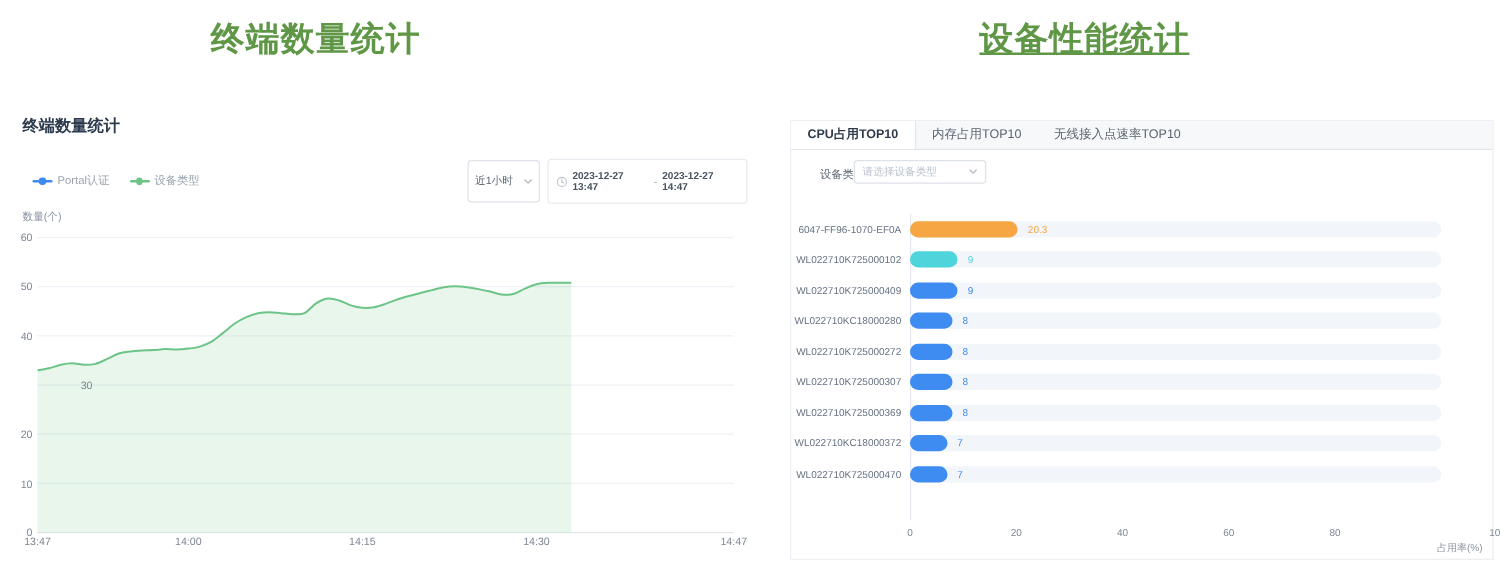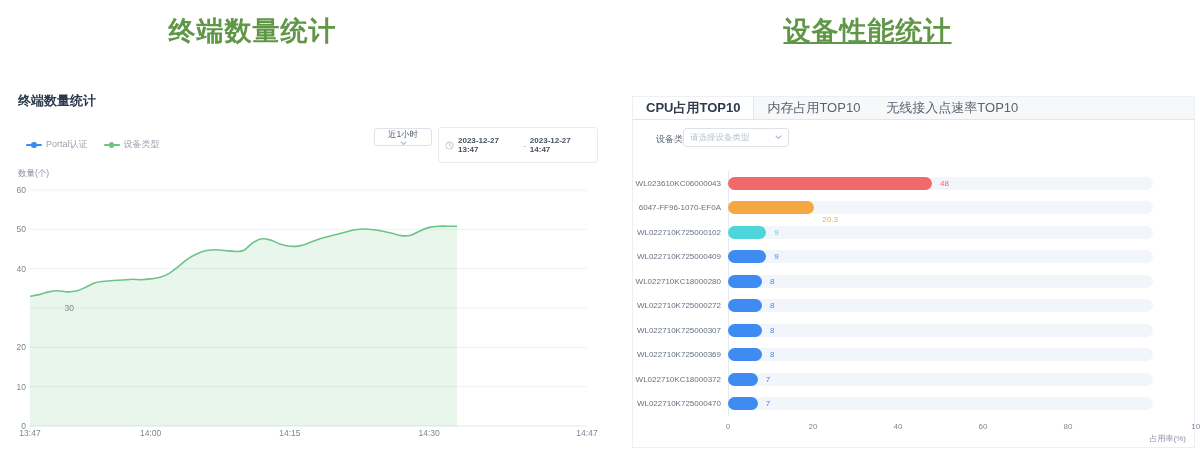--- a/index.html
+++ b/index.html
@@ -13,39 +13,39 @@
 
   
   .panel-header{position:absolute;left:18px;top:92px;font-size:13px;font-weight:700;color:#2c3a4d;}
 
   .legend{position:absolute;left:26px;top:138px;display:flex;gap:16px;align-items:center;}
   .legend-item{display:flex;align-items:center;gap:4px;font-size:9px;color:#9aa2ac;cursor:pointer;justify-content:center;}
   .legend-marker{position:relative;width:16px;height:5px;}
   .legend-marker .lg-line{position:absolute;left:0;top:2px;width:16px;height:1.5px;border-radius:1px;}
   .legend-marker .lg-dot{position:absolute;left:5px;top:0;width:5.5px;height:5.5px;border-radius:50%;}
 
-  .time-select{position:absolute;left:374px;top:128px;width:58px;height:18px;border:1px solid #dfe3e9;border-radius:3px;
-    display:flex;align-items:center;justify-content:space-between;padding:0 5px;font-size:8.5px;color:#5a6572;cursor:pointer;background:#fff;box-sizing:border-box;flex-direction:column;}
+  .time-select{position:absolute;left:374px;top:128px;width:58px;height:34px;border:1px solid #dfe3e9;border-radius:3px;
+    display:flex;align-items:center;justify-content:space-between;padding:0 5px;font-size:8.5px;color:#5a6572;cursor:pointer;background:#fff;box-sizing:border-box;}
   .date-range{position:absolute;left:438px;top:127px;width:160px;height:20px;border:1px solid #e7ebf0;border-radius:3px;
     display:flex;align-items:center;gap:4px;padding:17px 6px;font-size:8px;font-weight:600;color:#46505f;background:#fff;box-sizing:border-box;cursor:pointer;}
   .date-range .sep{color:#9aa2ac;font-weight:400;}
   .chev{display:flex;align-items:center;color:#b3bac5;}
   .clock{display:flex;align-items:center;color:#bcc3cd;}
 
   .ylabel{position:absolute;left:18px;top:168px;font-size:8.5px;color:#8b93a2;}
 
   #line-area{position:absolute;left:0;top:188px;width:600px;height:268px;}
   #line-area .ytick{position:absolute;left:0;width:26px;text-align:right;font-size:8.5px;color:#7e8794;}
   #line-area .xtick{position:absolute;top:240px;transform:translateX(-50%);font-size:8.5px;color:#7e8794;white-space:nowrap;}
   #line-svg{position:absolute;left:30px;top:2px;overflow:visible;}
 
   
   .card{position:absolute;left:632px;top:96px;width:563px;height:352px;background:#fff;border:1px solid #eceff3;box-sizing:border-box;}
   .tabbar{position:relative;display:flex;height:22px;background:#f6f8fa;border-bottom:1px solid #e2e6ea;}
-  .tab{padding:0 13px;line-height:22px;font-size:13px;color:#5a6470;cursor:pointer;white-space:nowrap;}
+  .tab{padding:0 13px;line-height:22px;font-size:10px;color:#5a6470;cursor:pointer;white-space:nowrap;}
   .tab.active{position:relative;z-index:1;background:#fff;font-weight:700;color:#2f3b4a;border-right:1px solid #e2e6ea;}
 
   .filter-label{position:absolute;left:23px;top:36px;font-size:9px;color:#5a6470;}
   .device-select{position:absolute;left:50px;top:31px;width:106px;height:19px;border:1px solid #dde2e8;border-radius:3px;
     display:flex;align-items:center;justify-content:space-between;padding:0 6px;font-size:8.5px;color:#bcc3cd;background:#fff;box-sizing:border-box;cursor:pointer;}
 
   #bars{position:absolute;left:0;top:74px;width:100%;}
   .hrow{display:flex;align-items:center;height:24.5px;}
   .hlabel{width:88px;text-align:right;font-size:8px;color:#667182;margin-right:7px;white-space:nowrap;}
   .htrack{position:relative;width:425px;height:13px;background:#f2f5fa;border-radius:7px;}
@@ -145,31 +145,24 @@
       <span class="chev">
         <svg width="7" height="5" viewBox="0 0 7 5">
             <path d="M1 1l2.5 2.5L6 1" fill="none" stroke="currentColor" stroke-width="1.1" stroke-linecap="round"></path>
           </svg>
       </span>
     </div>
 
     <div id="axis-vline"></div>
     <div id="bars">
         <div class="hrow">
-          <div class="hlabel">WL023610KC06000043</div>
-          <div class="htrack">
-            <div class="hbar" style="width: 48%; background: rgb(242, 105, 107);"></div>
-            <span class="hval" style="left: calc(48% + 8px); color: rgb(242, 105, 107);">48</span>
-          </div>
-        </div>
-        <div class="hrow">
           <div class="hlabel">6047-FF96-1070-EF0A</div>
           <div class="htrack">
             <div class="hbar" style="width: 20.3%; background: rgb(246, 166, 67);"></div>
-            <span class="hval" style="left: calc(20.3% + 8px); color: rgb(246, 166, 67); margin-top: 12px;">20.3</span>
+            <span class="hval" style="left: calc(20.3% + 8px); color: rgb(246, 166, 67);">20.3</span>
           </div>
         </div>
         <div class="hrow">
           <div class="hlabel">WL022710K725000102</div>
           <div class="htrack">
             <div class="hbar" style="width: 9%; background: rgb(78, 213, 220);"></div>
             <span class="hval" style="left: calc(9% + 8px); color: rgb(78, 213, 220);">9</span>
           </div>
         </div>
         <div class="hrow">

